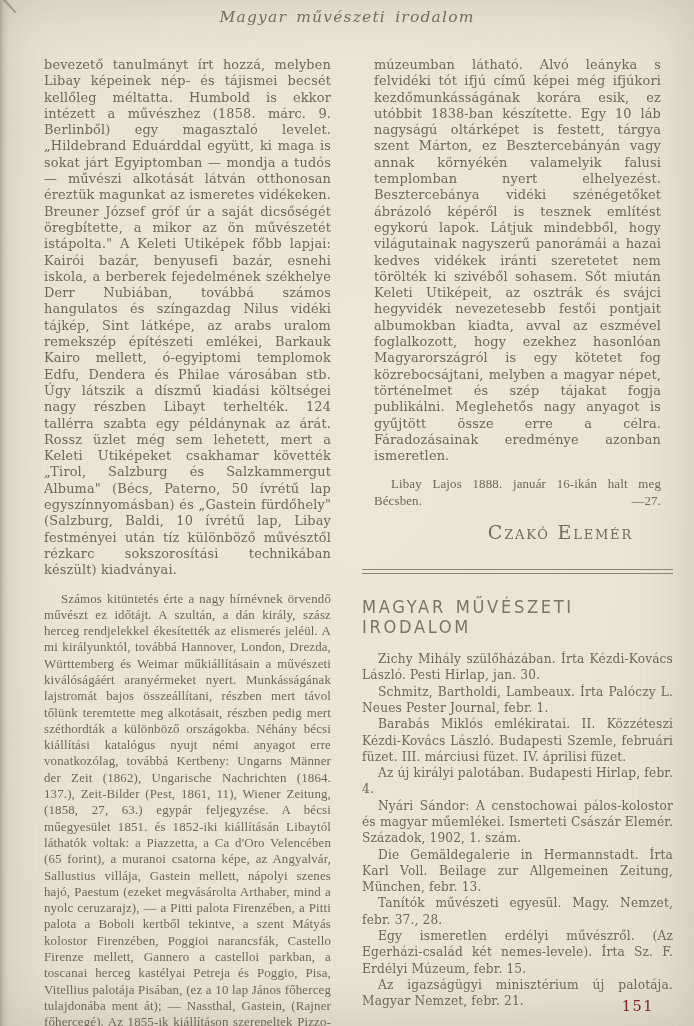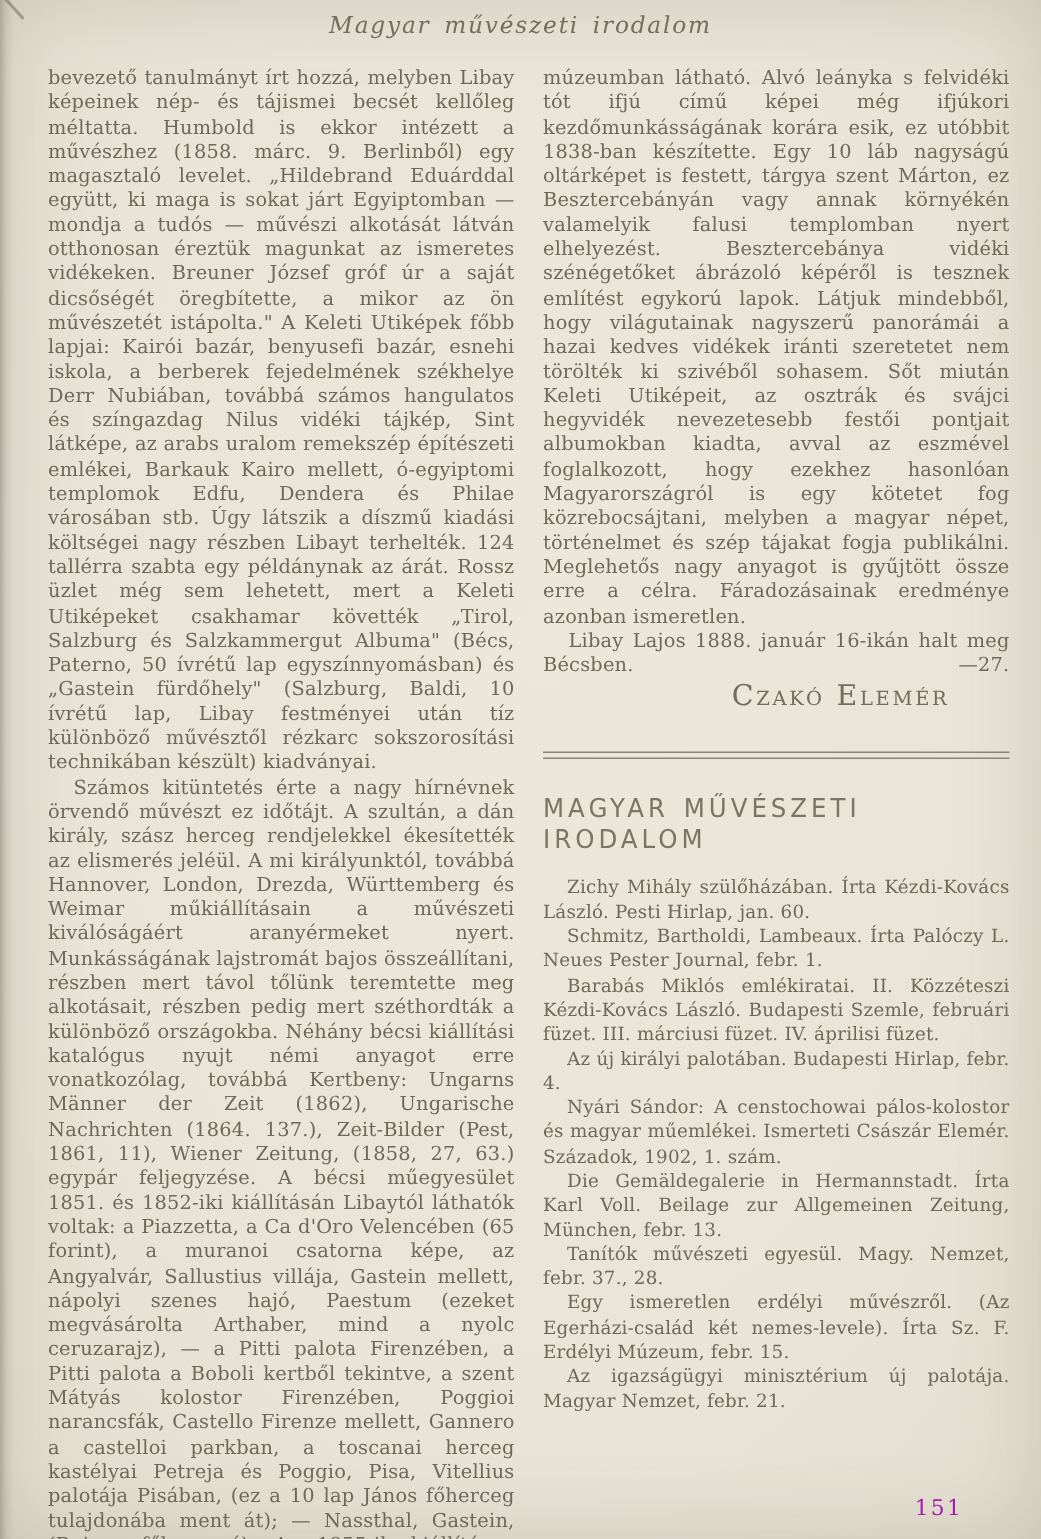--- a/index.html
+++ b/index.html
@@ -40,27 +40,27 @@
     word-spacing: 3px;
     color: #766d5d;
   }
   .columns {
     display: flex;
     gap: 19px;
     padding: 19px 21px 0 32px;
   }
   .col { width: 311px; }
   .col p {
-    margin: 0;
+    margin: 12px;
     font-size: 12.9px;
     line-height: 16.3px;
     text-align: justify;
     letter-spacing: 0.15px;
   }
-  p.indent { text-indent: 17px; }
+  p.indent { text-indent: 17px; font-family: Liberation Serif, serif; }
   .closing { position: relative; }
   .closing .mark {
     position: absolute; right: 0; bottom: 0;
   }
   .signature {
     text-align: right;
     padding-right: 40px;
     margin-top: 1px;
     font-variant: small-caps;
     letter-spacing: 1.8px;
@@ -86,24 +86,24 @@
   }
   .bib { margin-top: 15px; }
   .bib p {
     font-size: 12.2px;
     line-height: 16.3px;
     text-indent: 16px;
     margin: 0;
   }
   .page-number {
     position: absolute;
-    right: 52px; bottom: 12px;
+    right: 40px; bottom: 12px;
     font-size: 14.5px;
     letter-spacing: 1.5px;
-    color: #a21caf;
+    color: #7f1d1d;
   }
 </style>
 </head>
 <body>
 
 <div class="page">
   <div class="corner-mark"></div>
 
   <div class="header">
     <span>Magyar művészeti irodalom</span>
@@ -120,21 +120,21 @@
     <div class="col">
       <p>múzeumban látható. Alvó leányka s felvidéki tót ifjú című képei még ifjúkori kezdőmunkásságának korára esik, ez utóbbit 1838-ban készítette. Egy 10 láb nagyságú oltárképet is festett, tárgya szent Márton, ez Besztercebányán vagy annak környékén valamelyik falusi templomban nyert elhelyezést. Besztercebánya vidéki szénégetőket ábrázoló képéről is tesznek említést egykorú lapok. Látjuk mindebből, hogy világutainak nagyszerű panorámái a hazai kedves vidékek iránti szeretetet nem törölték ki szivéből sohasem. Sőt miután Keleti Utiképeit, az osztrák és svájci hegyvidék nevezetesebb festői pontjait albumokban kiadta, avval az eszmével foglalkozott, hogy ezekhez hasonlóan Magyarországról is egy kötetet fog közrebocsájtani, melyben a magyar népet, történelmet és szép tájakat fogja publikálni. Meglehetős nagy anyagot is gyűjtött össze erre a célra. Fáradozásainak eredménye azonban ismeretlen.</p>
       <p class="indent closing"><span>Libay Lajos 1888. január 16-ikán halt meg Bécsben.</span><span class="mark">—27.</span></p>
       <div class="signature">Czakó Elemér</div>
 
       <div class="divider"></div>
 
       <h2 class="section-heading">MAGYAR MŰVÉSZETI IRODALOM</h2>
 
       <div class="bib">
-        <p>Zichy Mihály szülőházában. Írta Kézdi-Kovács László. Pesti Hirlap, jan. 60.</p>
+        <p>Zichy Mihály szülőházában. Írta Kézdi-Kovács László. Pesti Hirlap, jan. 30.</p>
         <p>Schmitz, Bartholdi, Lambeaux. Írta Palóczy L. Neues Pester Journal, febr. 1.</p>
         <p>Barabás Miklós emlékiratai. II. Közzéteszi Kézdi-Kovács László. Budapesti Szemle, februári füzet. III. márciusi füzet. IV. áprilisi füzet.</p>
         <p>Az új királyi palotában. Budapesti Hirlap, febr. 4.</p>
         <p>Nyári Sándor: A censtochowai pálos-kolostor és magyar műemlékei. Ismerteti Császár Elemér. Századok, 1902, 1. szám.</p>
         <p>Die Gemäldegalerie in Hermannstadt. Írta Karl Voll. Beilage zur Allgemeinen Zeitung, München, febr. 13.</p>
         <p>Tanítók művészeti egyesül. Magy. Nemzet, febr. 37., 28.</p>
         <p>Egy ismeretlen erdélyi művészről. (Az Egerházi-család két nemes-levele). Írta Sz. F. Erdélyi Múzeum, febr. 15.</p>
         <p>Az igazságügyi minisztérium új palotája. Magyar Nemzet, febr. 21.</p>
 
       </div>

